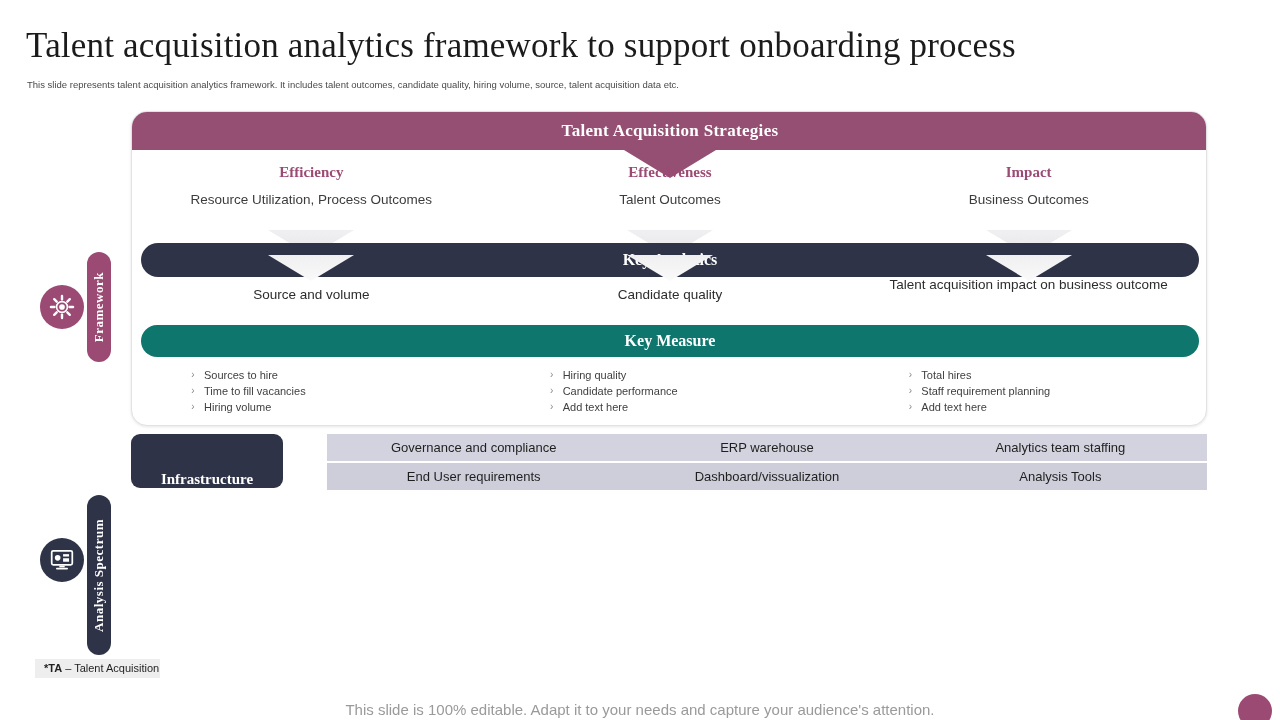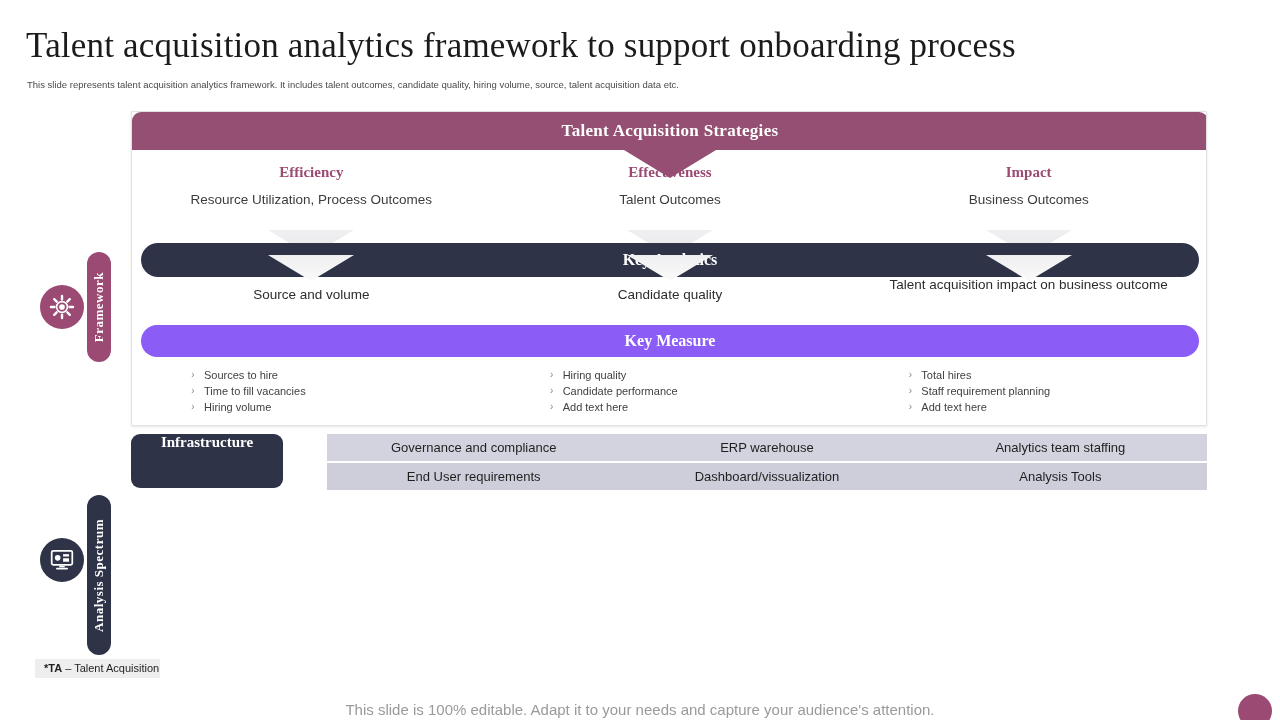--- a/index.html
+++ b/index.html
@@ -22,42 +22,42 @@
     position: absolute; left: 27px; top: 79px;
     font-size: 9.5px; color: #4a4a4a; white-space: nowrap;
   }
 
   
   .framework-box {
     position: absolute; left: 131px; top: 111px;
     width: 1076px; height: 315px;
     background: #ffffff;
     border: 1px solid #e2e2e4;
-    border-radius: 1px;
+    border-radius: 16px;
     box-shadow: 0 1px 3px rgba(0,0,0,.10);
     overflow: hidden;
   }
   .band {
     position: absolute; left: 0; width: 1076px;
     display: flex; align-items: center; justify-content: center;
     font-family: "Liberation Serif", serif;
     font-weight: 700; color: #ffffff;
   }
   .band-strategies {
     top: 0; height: 38px; background: #944f73;
     border-radius: 9px 9px 0 0; font-size: 17px;
     letter-spacing: .3px;
   }
   .band-analytics {
     top: 131px; left: 9px; width: 1058px; height: 34px;
     background: #2e3347; border-radius: 17px; font-size: 16px;
   }
   .band-measure {
     top: 213px; left: 9px; width: 1058px; height: 32px;
-    background: #8b5cf6; border-radius: 16px; font-size: 16px;
+    background: #0f766e; border-radius: 16px; font-size: 16px;
   }
 
   
   .notch {
     position: absolute; width: 86px; height: 26px;
     background: linear-gradient(180deg, #f0f0f2 0%, #e6e6ea 100%);
     clip-path: polygon(0 0, 100% 0, 50% 100%);
   }
   .notch-dark {
     background: linear-gradient(180deg, #efeff1 0%, #fafafa 100%);
@@ -91,21 +91,21 @@
     font-size: 11px; color: #3f3f3f;
     line-height: 16px; display: flex; align-items: flex-start;
   }
   .m-chev { color: #8a8a8a; width: 22px; flex: none; font-size: 10px; }
 
   
   .infra-label {
     position: absolute; left: 131px; top: 434px;
     width: 152px; height: 54px;
     background: #2e3347; border-radius: 9px;
-    display: flex; align-items: flex-start; justify-content: center;
+    display: flex; align-items: flex-end; justify-content: center;
     color: #fff; font-family: "Liberation Serif", serif;
     font-weight: 700; font-size: 15px;
     z-index: 3;
   }
   .infra-rows { position: absolute; left: 283px; top: 434px; width: 924px; }
   .infra-row {
     display: flex; height: 27px; align-items: center; margin-left: 44px;
   }
   .infra-row.r1 { background: #d2d3de; }
   .infra-row.r2 { background: #cdced9; margin-top: 2px; }

